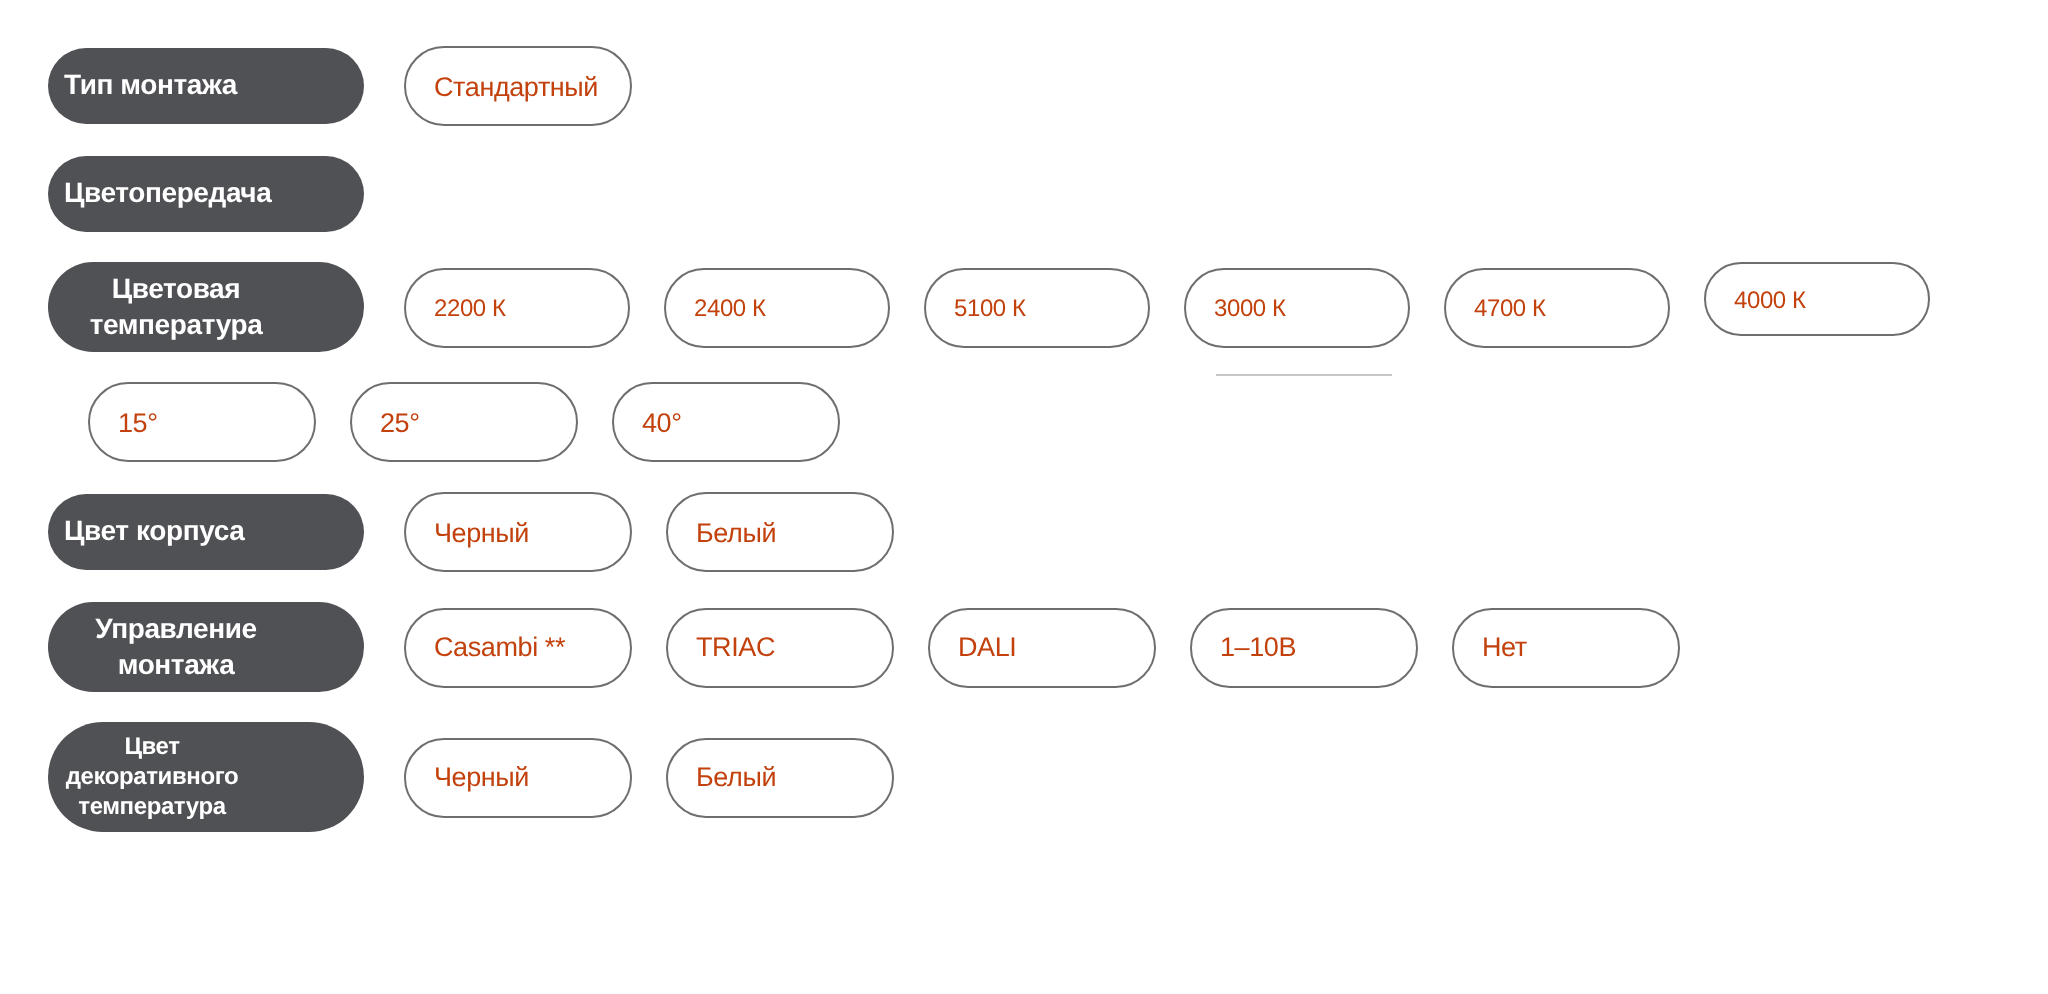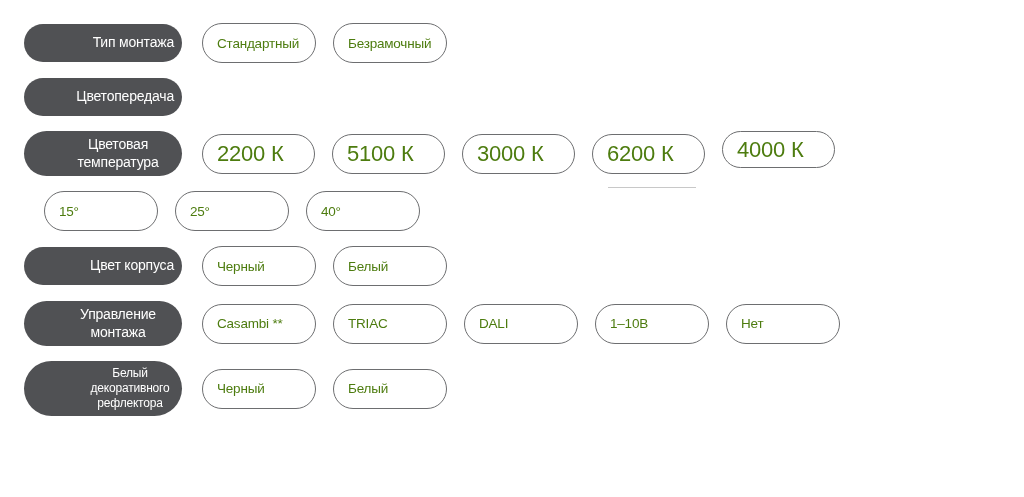--- a/index.html
+++ b/index.html
@@ -25,24 +25,24 @@
   .label {
     width: 158px;
     min-height: 38px;
     box-sizing: border-box;
     flex-shrink: 0;
     background: #505154;
     color: #ffffff;
     border-radius: 28px;
     display: flex;
     align-items: center;
-    justify-content: flex-end;
+    justify-content: flex-start;
     text-align: center;
     font-size: 14px;
-    font-weight: 400;
+    font-weight: 700;
     letter-spacing: -0.2px;
     line-height: 1.25;
     padding: 5px 8px;
   }
   .label span { display: inline-block; }
   .label.two span { max-width: 112px; }
   .label.three span { max-width: 88px; }
   .label.small { font-size: 12px; }
   .opts {
     display: flex;
@@ -51,32 +51,32 @@
     margin-left: 20px;
     position: relative;
   }
   .opt {
     min-width: 114px;
     height: 40px;
     box-sizing: border-box;
     background: #ffffff;
     border: 1.5px solid #6d6e70;
     border-radius: 20px;
-    color: #4d7c0f;
+    color: #c2410c;
     font-family: inherit;
     font-size: 13.5px;
     letter-spacing: -0.2px;
     text-align: left;
     padding: 12px 14px;
     display: flex;
     align-items: center;
     cursor: pointer;
   }
   .row-lg .opt {
-    font-size: 22px;
+    font-size: 12px;
     min-width: 113px;
   }
   .opt.raised {
     height: 37px;
     transform: translateY(-4px);
   }
   .divider {
     position: absolute;
     left: 406px;
     top: 53px;
@@ -89,40 +89,40 @@
 <body>
 
 <div class="wrap">
 
   <div class="row">
     <div class="label">
         <span>Тип монтажа</span>
       </div>
     <div class="opts">
       <button class="opt">Стандартный</button>
-      <button class="opt">Безрамочный</button>
     </div>
   </div>
 
 
   <div class="row">
     <div class="label">
         <span>Цветопередача</span>
       </div>
   </div>
 
   <div class="row row-lg">
     <div class="label two">
         <span>Цветовая температура</span>
       </div>
     <div class="opts">
       <button class="opt">2200 К</button>
+      <button class="opt">2400 К</button>
       <button class="opt">5100 К</button>
       <button class="opt">3000 К</button>
-      <button class="opt">6200 К</button>
+      <button class="opt">4700 К</button>
       <button class="opt raised">4000 К</button>
       <div class="divider"></div>
     </div>
   </div>
 
   <div class="row">
     <div class="opts">
       <button class="opt">15°</button>
       <button class="opt">25°</button>
       <button class="opt">40°</button>
@@ -147,21 +147,21 @@
       <button class="opt">Casambi **</button>
       <button class="opt">TRIAC</button>
       <button class="opt">DALI</button>
       <button class="opt">1–10В</button>
       <button class="opt">Нет</button>
     </div>
   </div>
 
   <div class="row">
     <div class="label three small">
-        <span>Белый декоративного рефлектора</span>
+        <span>Цвет декоративного температура</span>
       </div>
     <div class="opts">
       <button class="opt">Черный</button>
       <button class="opt">Белый</button>
     </div>
   </div>
 
 </div>
 
 </body></html>

